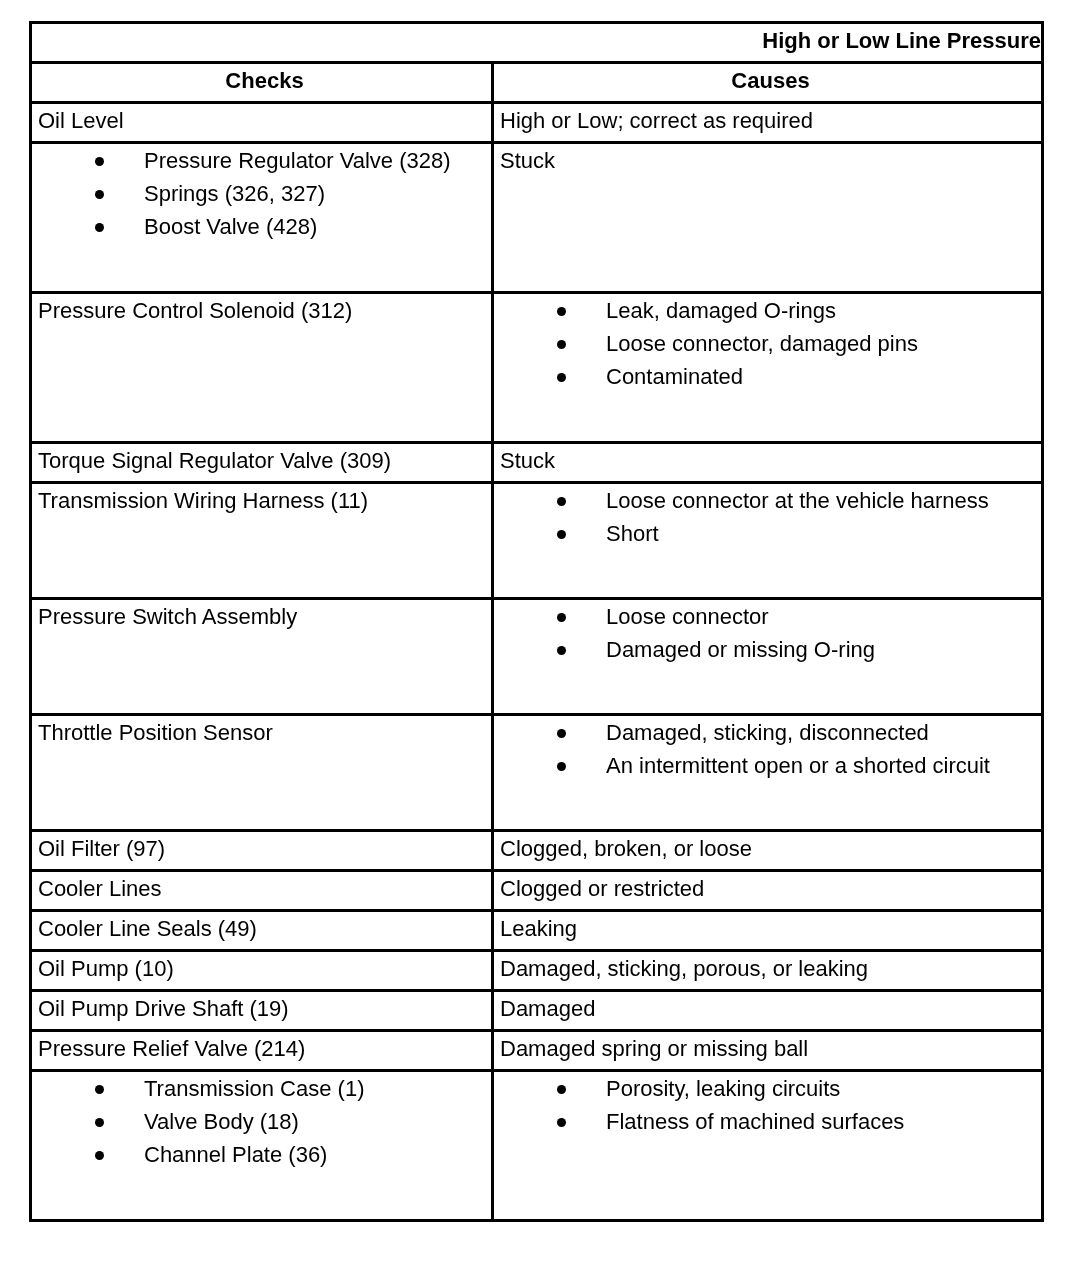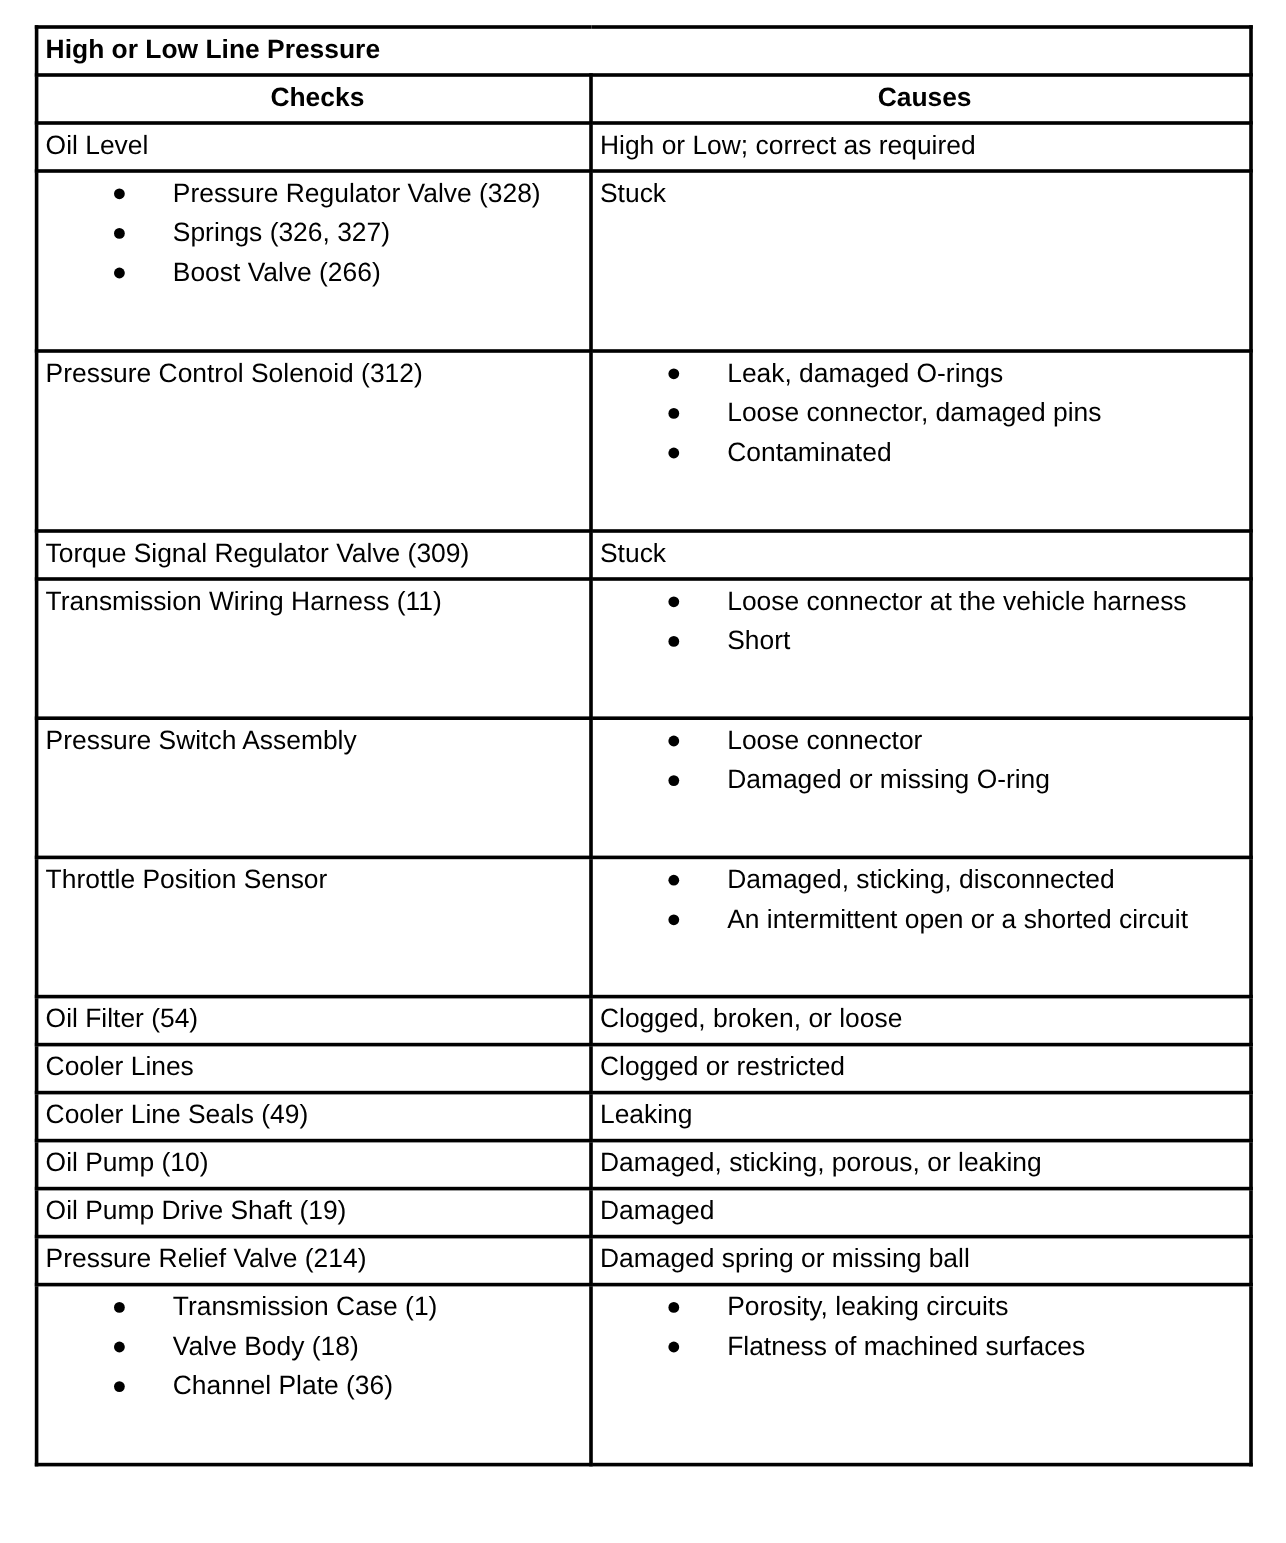--- a/index.html
+++ b/index.html
@@ -8,21 +8,21 @@
       position: absolute; left: 29px; top: 21px;
       width: 1012px; border-collapse: collapse; table-layout: fixed;
       font-size: 22px;
     }
     table.diag td, table.diag th {
       border: 3px solid #000; padding: 0 0 0 6px; vertical-align: top;
       line-height: 33px;
     }
     col.c1 { width: 462px; }
     col.c2 { width: 550px; }
-    th.title { text-align: left; font-weight: bold; height: 37px; line-height: 37px; padding: 0; }
+    th.title { text-align: right; font-weight: bold; height: 37px; line-height: 37px; padding: 0; }
     th.head { text-align: center; font-weight: bold; height: 37px; line-height: 37px; padding: 0; }
     td.bul { padding: 6px 0 0 0; margin-left: 17px; }
     ul.blist { list-style: none; margin: 0; padding: 0; }
     ul.blist li { position: relative; padding-left: 106px; height: 33px; line-height: 33px; white-space: nowrap; }
     ul.blist li .dot {
       position: absolute; left: 57px; top: 13px; width: 9px; height: 9px; border-radius: 50%; background: #000;
     }
     td.txt { white-space: nowrap; }
   </style>
 </head>
@@ -45,21 +45,21 @@
   <tbody id="tbody">
       <tr style="height: 40px;">
         <td class="txt">Oil Level</td>
         <td class="txt">High or Low; correct as required</td>
       </tr>
       <tr style="height: 150px;">
         <td class="bul">
           <ul class="blist">
             <li><span class="dot"></span><span>Pressure Regulator Valve (328)</span></li>
             <li><span class="dot"></span><span>Springs (326, 327)</span></li>
-            <li><span class="dot"></span><span>Boost Valve (266)</span></li>
+            <li><span class="dot"></span><span>Boost Valve (428)</span></li>
           </ul>
         </td>
         <td class="txt">Stuck</td>
       </tr>
       <tr style="height: 150px;">
         <td class="txt">Pressure Control Solenoid (312)</td>
         <td class="bul">
           <ul class="blist">
             <li><span class="dot"></span><span>Leak, damaged O-rings</span></li>
             <li><span class="dot"></span><span>Loose connector, damaged pins</span></li>
@@ -92,21 +92,21 @@
       <tr style="height: 116px;">
         <td class="txt">Throttle Position Sensor</td>
         <td class="bul">
           <ul class="blist">
             <li><span class="dot"></span><span>Damaged, sticking, disconnected</span></li>
             <li><span class="dot"></span><span>An intermittent open or a shorted circuit</span></li>
           </ul>
         </td>
       </tr>
       <tr style="height: 40px;">
-        <td class="txt">Oil Filter (54)</td>
+        <td class="txt">Oil Filter (97)</td>
         <td class="txt">Clogged, broken, or loose</td>
       </tr>
       <tr style="height: 40px;">
         <td class="txt">Cooler Lines</td>
         <td class="txt">Clogged or restricted</td>
       </tr>
       <tr style="height: 40px;">
         <td class="txt">Cooler Line Seals (49)</td>
         <td class="txt">Leaking</td>
       </tr>

